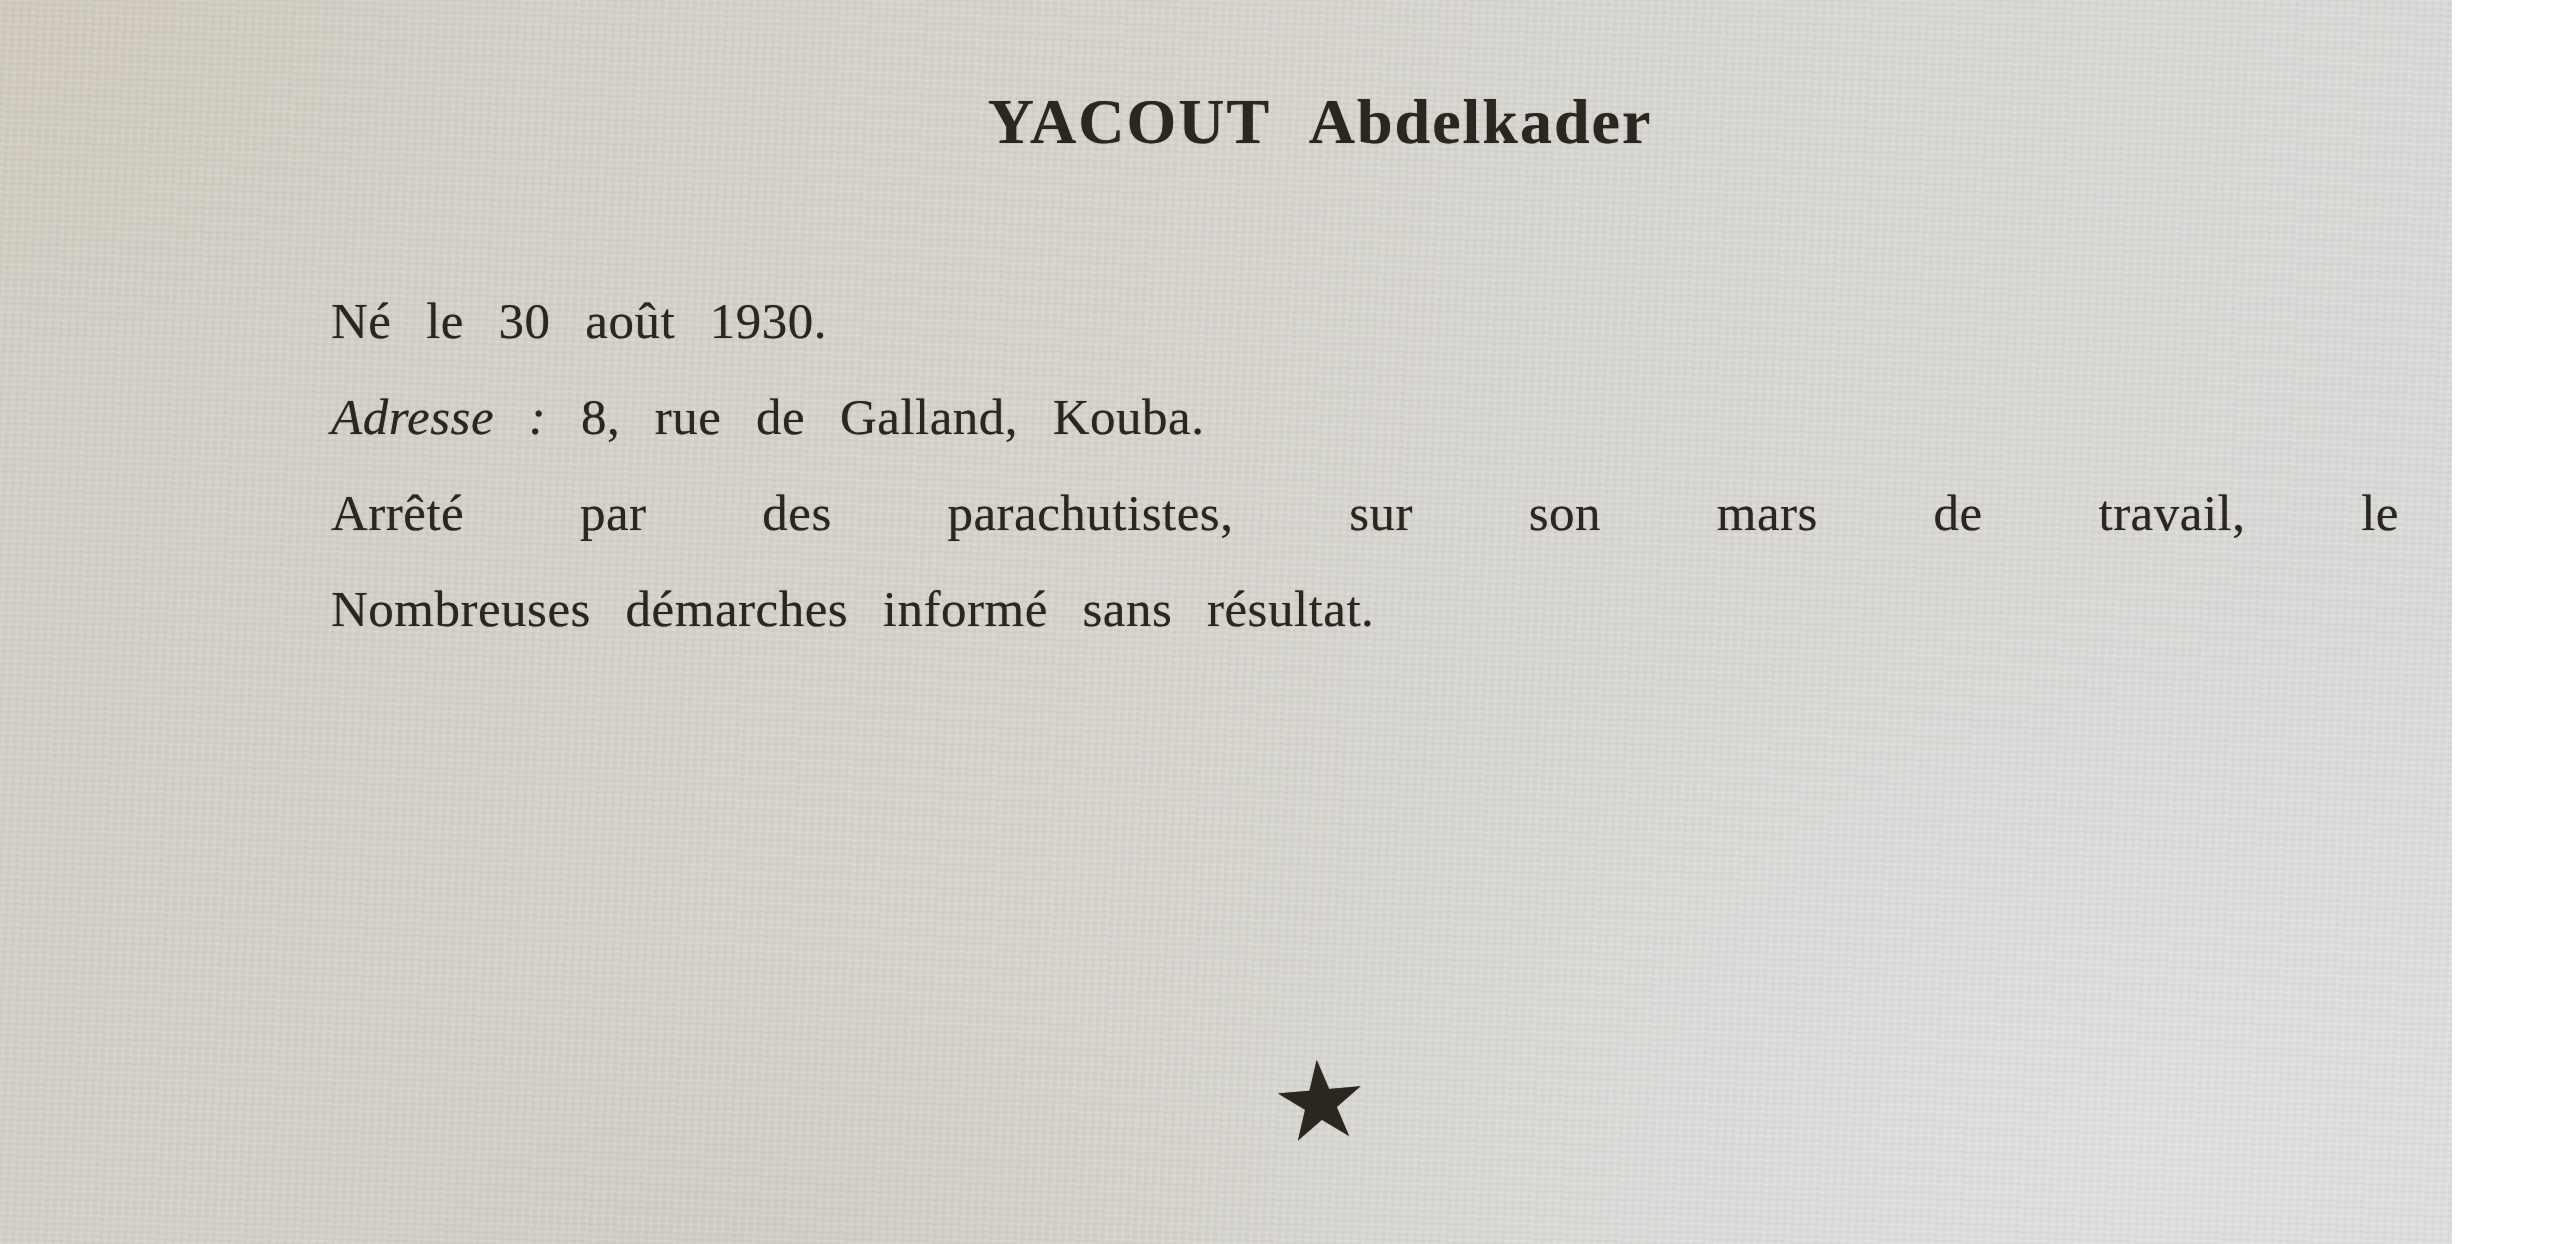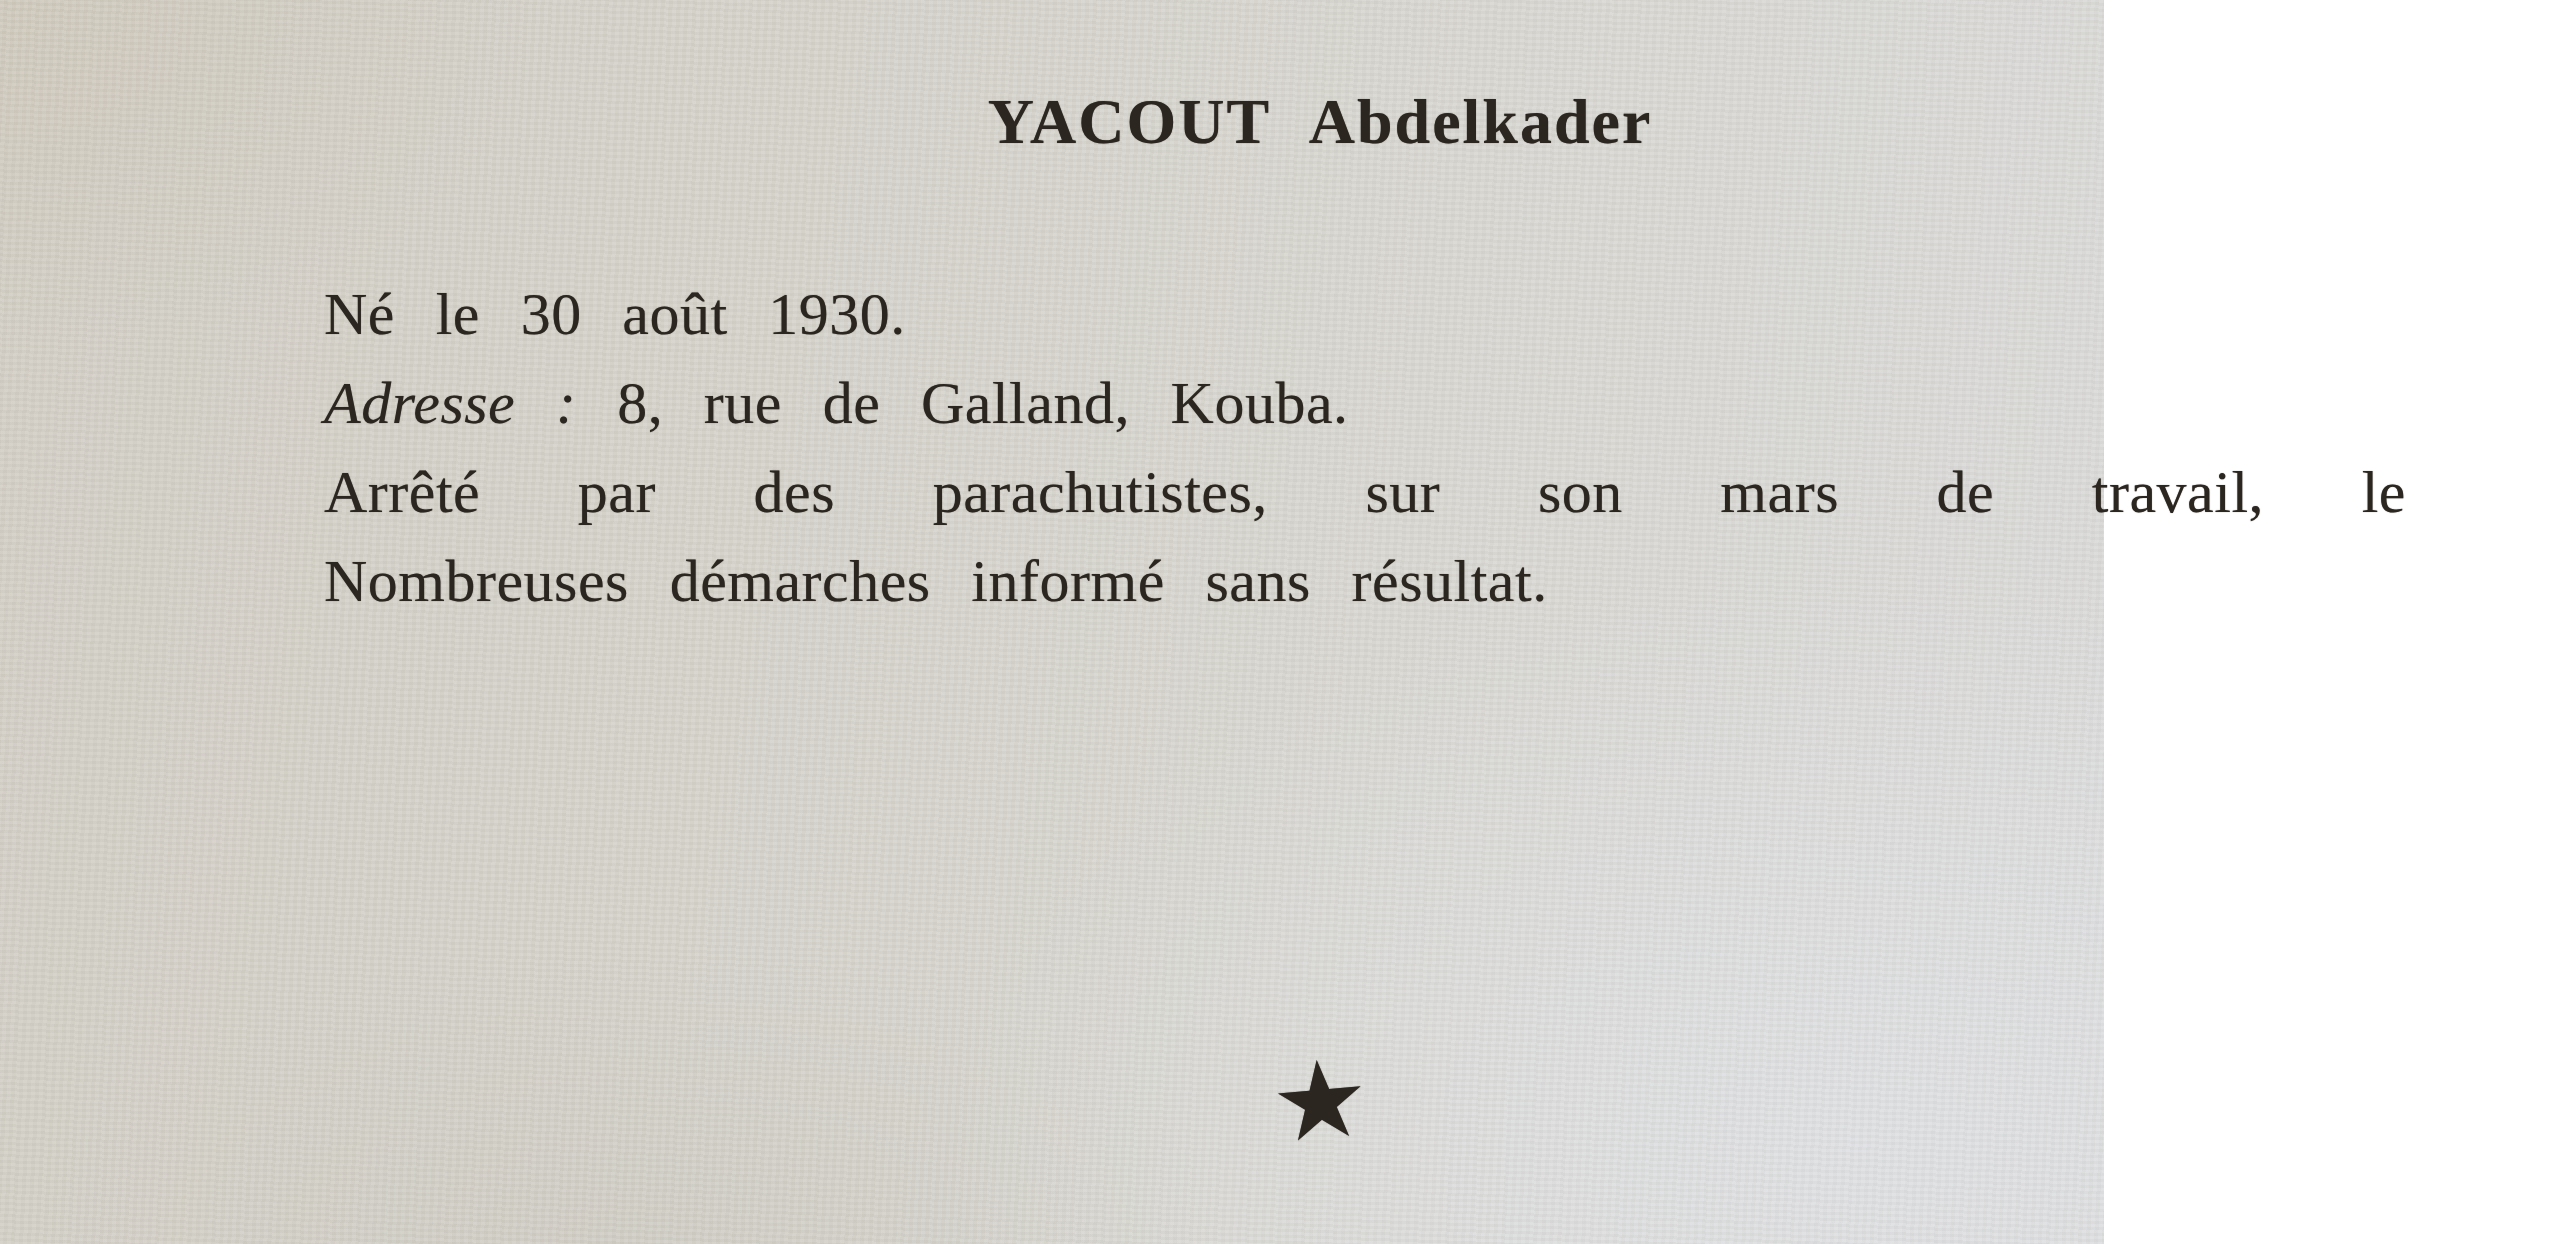--- a/index.html
+++ b/index.html
@@ -5,21 +5,21 @@
   html, body {
     margin: 0;
     padding: 0;
     width: 2560px;
     height: 1244px;
     overflow: hidden;
   }
 
   .page {
     position: relative;
-    width: 2104px;
+    width: 2452px;
     height: 1244px;
     background:
       repeating-linear-gradient(2deg, rgba(255,255,255,0.05) 0 3px, rgba(125,118,102,0.04) 3px 6px),
       repeating-linear-gradient(93deg, rgba(255,255,255,0.04) 0 4px, rgba(120,115,100,0.03) 4px 8px),
       radial-gradient(ellipse 1400px 900px at 88% 92%, rgba(224,226,229,0.85), rgba(224,226,229,0) 65%),
       radial-gradient(ellipse 900px 600px at 0% 0%, rgba(206,198,183,0.55), rgba(206,198,183,0) 60%),
       radial-gradient(ellipse 1000px 500px at 30% 100%, rgba(200,196,186,0.35), rgba(200,196,186,0) 60%),
       linear-gradient(100deg, #d3cfc6 0%, #d6d4cd 45%, #d9d8d4 70%, #dbdbdb 100%);
     font-family: "Liberation Serif", "DejaVu Serif", serif;
     color: #2b2620;
@@ -41,22 +41,22 @@
   }
 
   .body-text {
     position: absolute;
     left: 230px;
     width: 2180px;
     top: 268px;
   }
 
   .line {
-    margin: 4px;
-    font-size: 60px;
+    margin: 11px;
+    font-size: 51px;
     line-height: 85px;
     word-spacing: 0.42em;
     letter-spacing: 0.5px;
     white-space: nowrap;
     text-shadow: 0 0 1px rgba(43,38,32,0.6);
   }
 
   .line.indent { text-indent: 90px; }
 
   .line.full {

